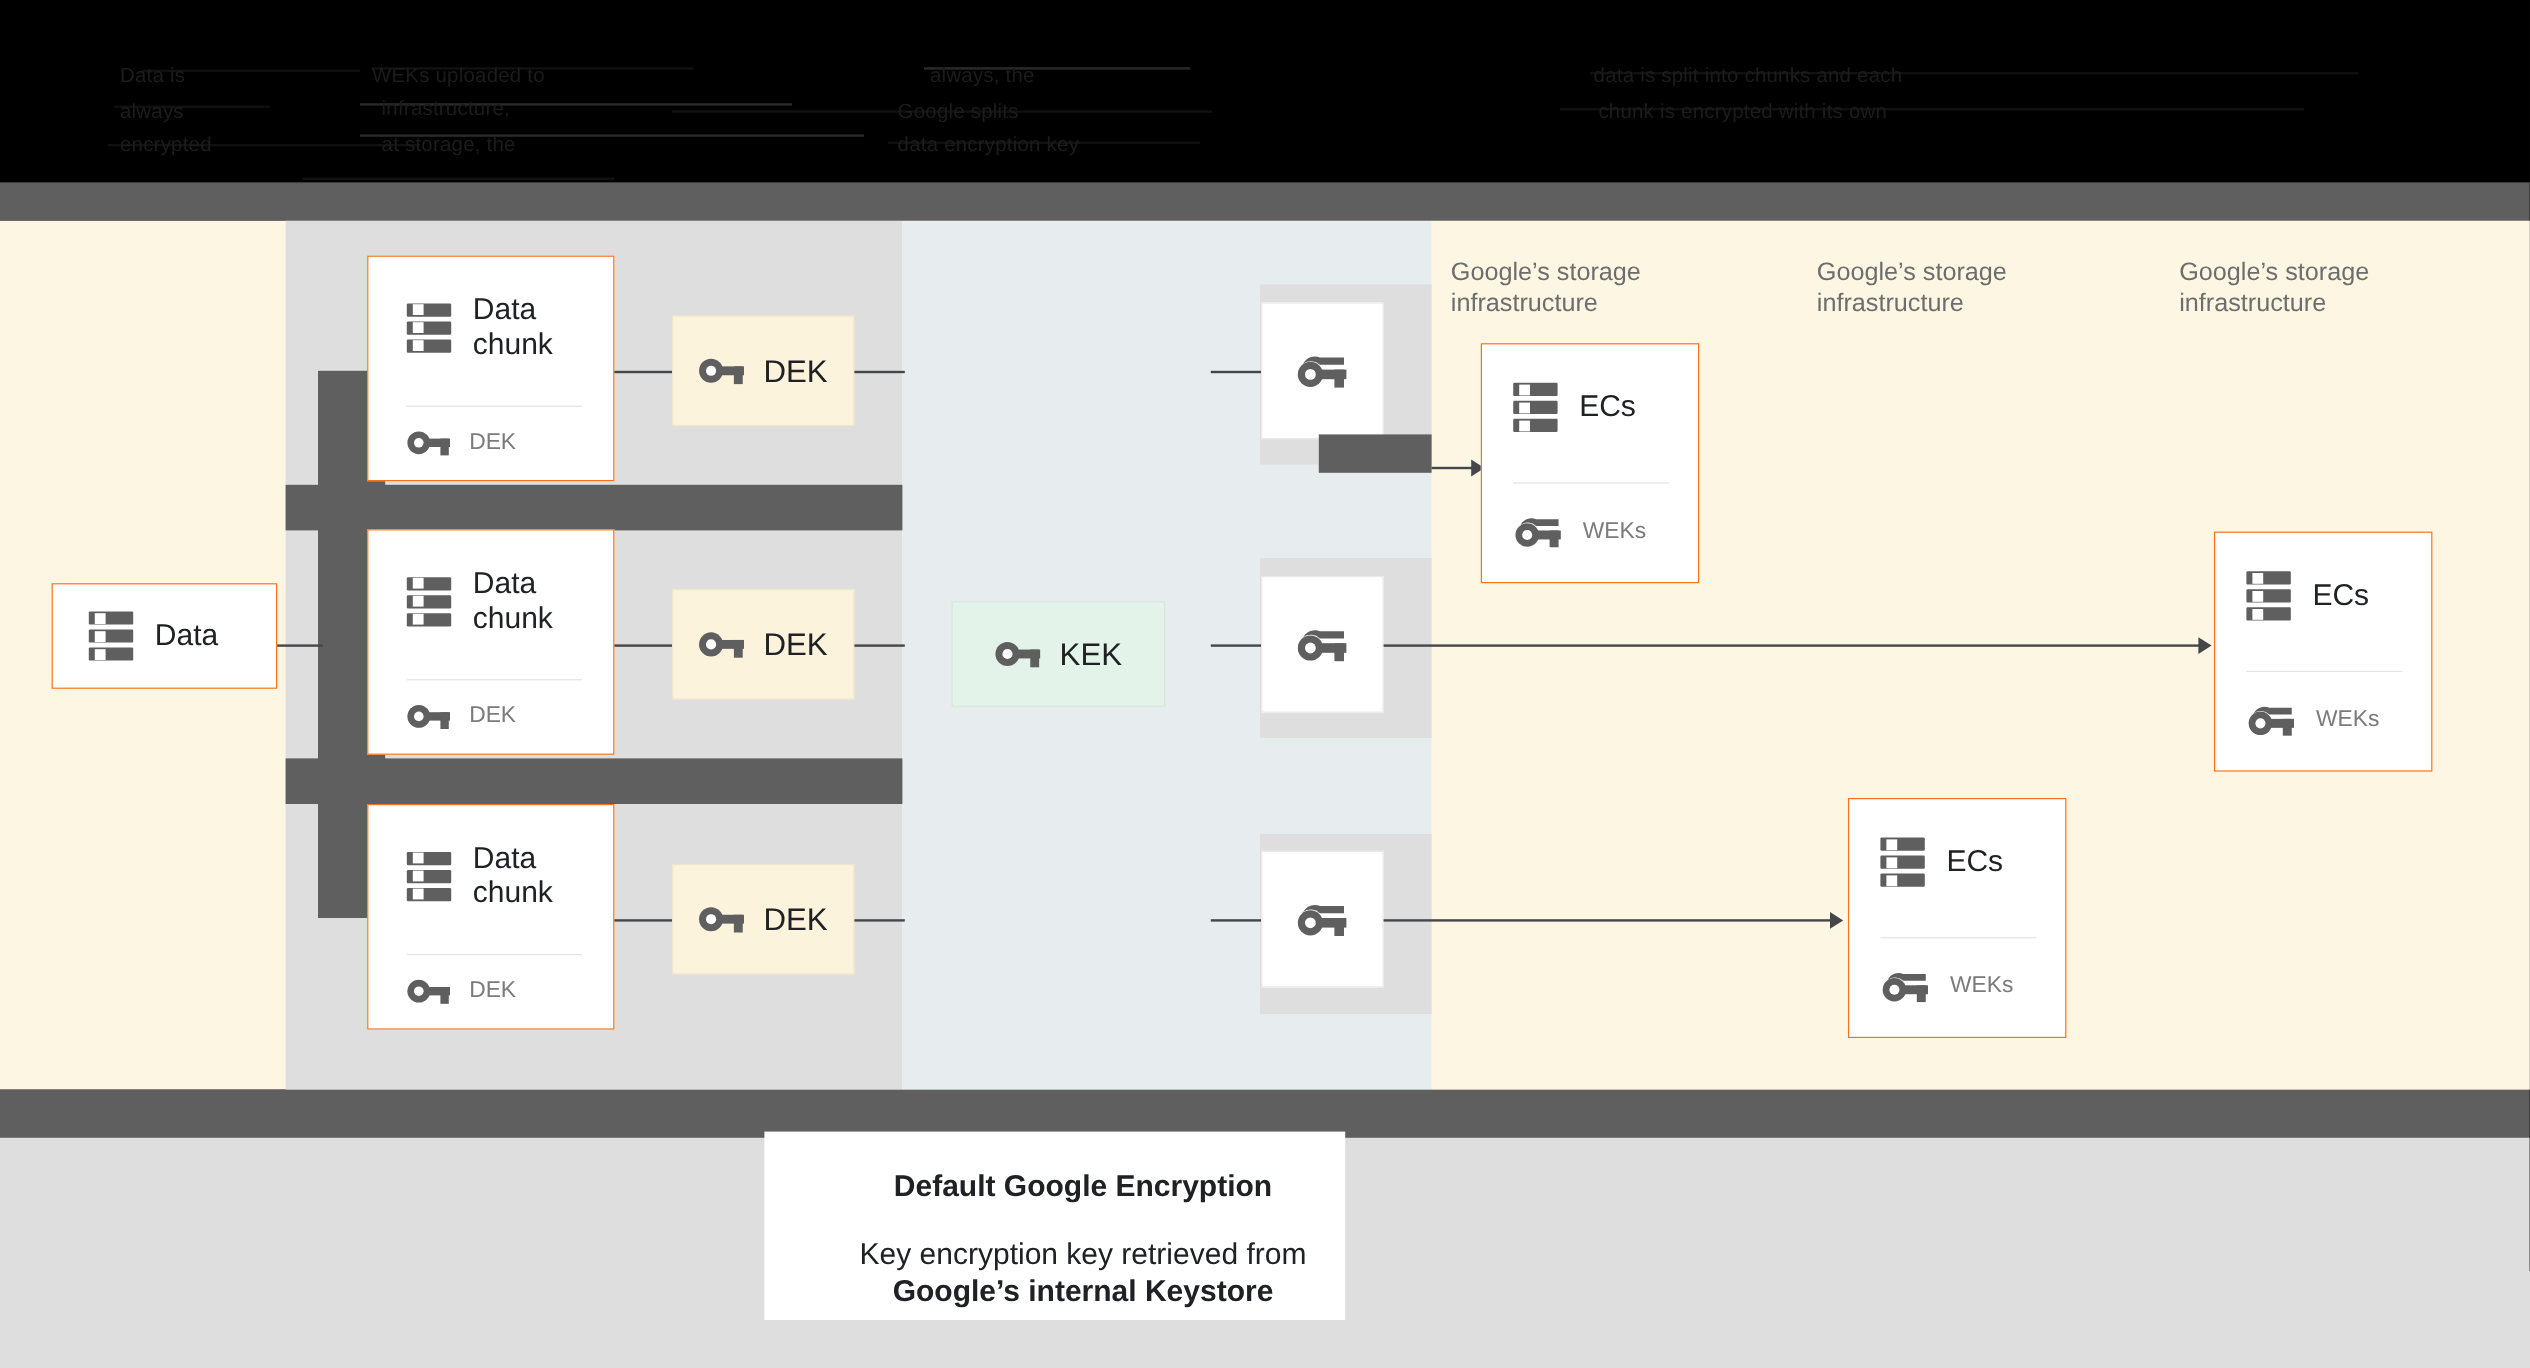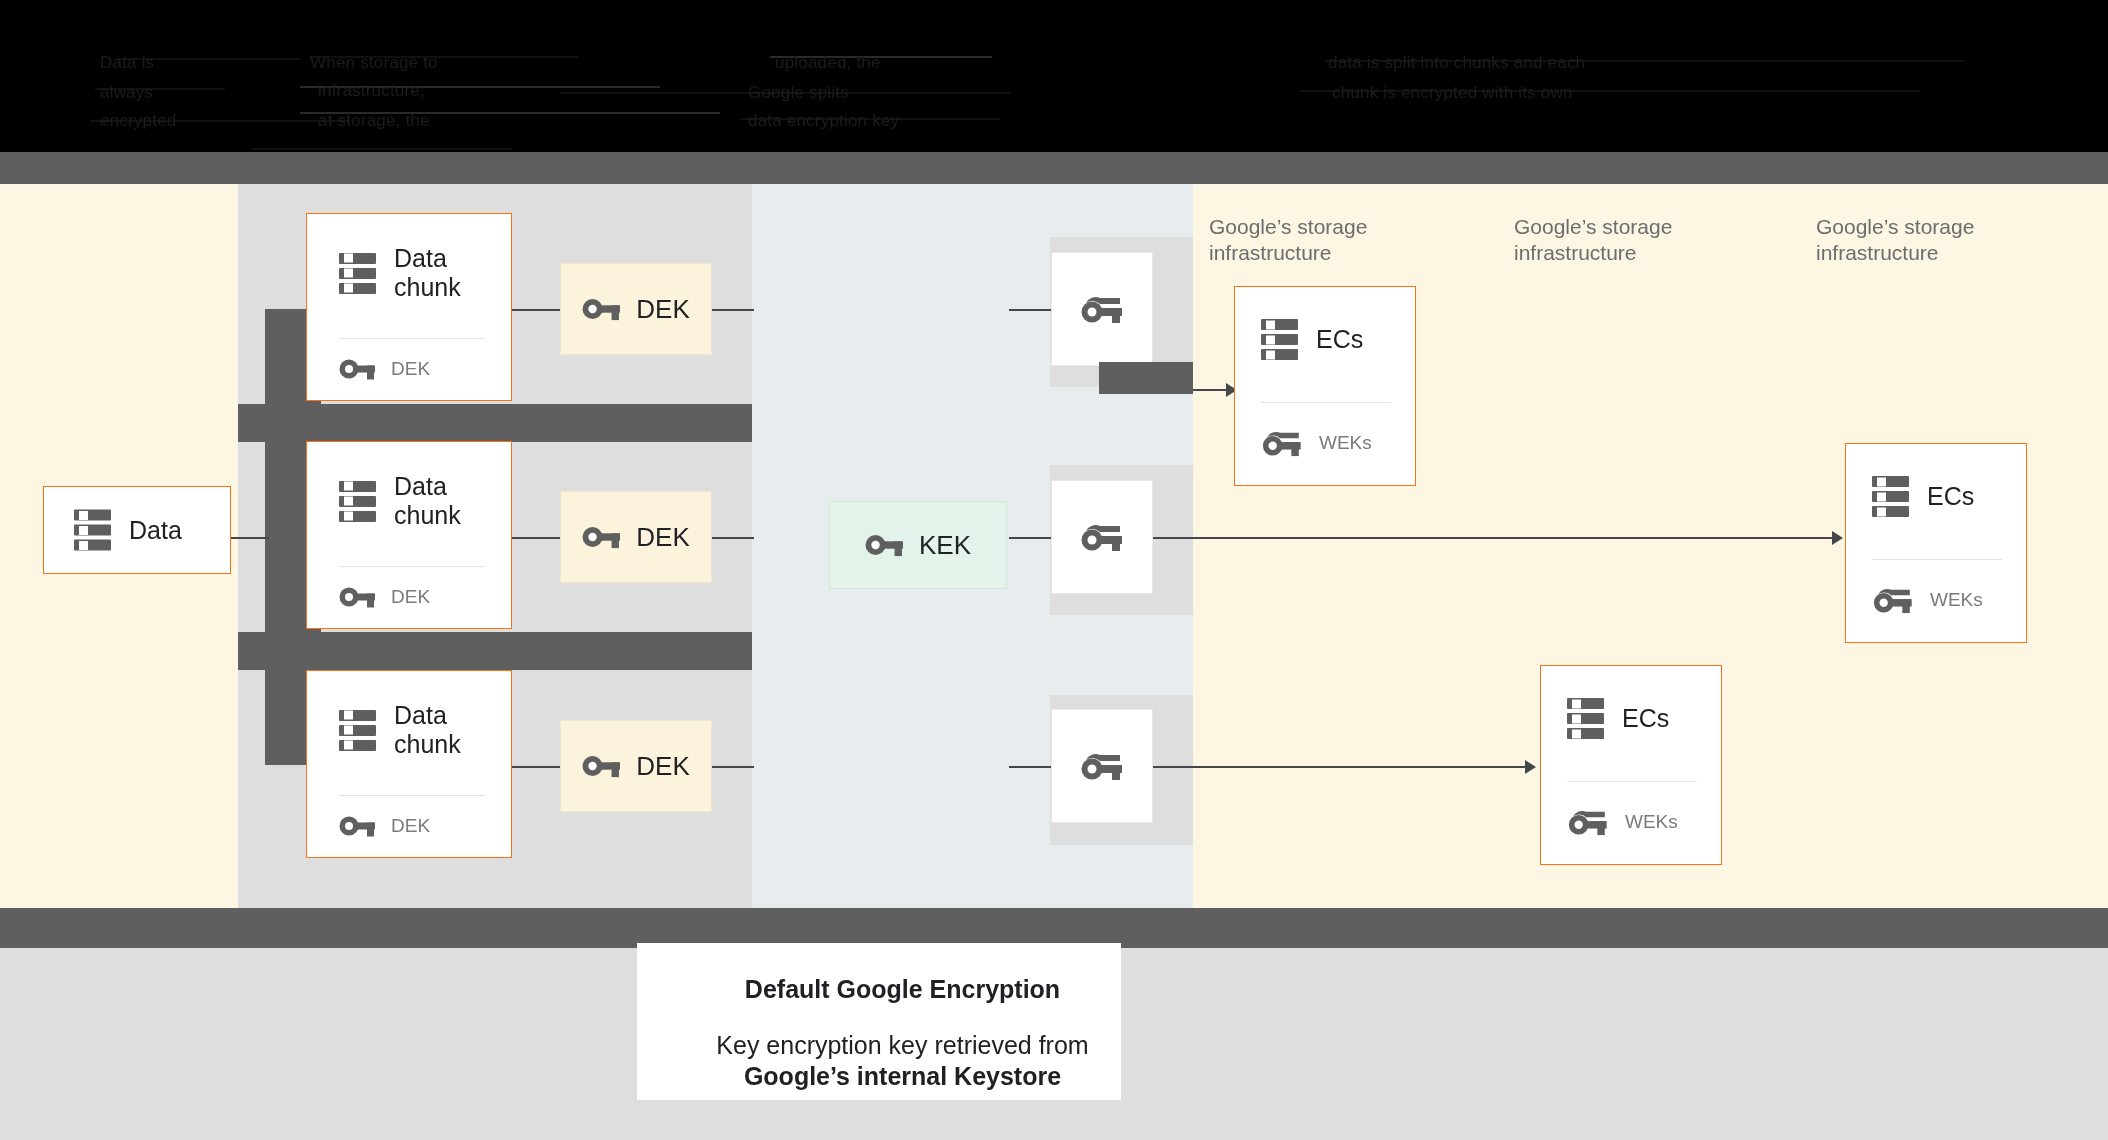--- a/index.html
+++ b/index.html
@@ -33,21 +33,21 @@
   .card{position:absolute;background:#fff;border:1px solid #f97316;box-sizing:border-box;}
   .card-row{display:flex;align-items:center;}
   .card-label{color:#202124;font-size:25px;line-height:29px;}
   .card-sub{color:#7b7b7b;font-size:19px;}
   .divider{position:absolute;height:1px;background:#e3e3e3;}
 
   
   .chip{position:absolute;box-sizing:border-box;display:flex;align-items:center;
         justify-content:center;}
   .chip-dek{background:#fcf3dc;border:1px solid #efe6cd;}
-  .chip-kek{background:#e3f3ea;border:1px solid #d6e6dd;margin-left:36px;}
+  .chip-kek{background:#e3f3ea;border:1px solid #d6e6dd;}
   .chip-white{background:#fff;border:1px solid #e8e8e8;}
   .chip-text{color:#202124;font-size:26px;margin-left:16px;}
 
   
   .ico{display:inline-block;flex:none;}
   .srv{position:relative;}
   .srv i{position:absolute;left:0;background:#5f5f5f;border-radius:1px;display:block;}
   .srv i b{position:absolute;left:5px;top:50%;transform:translateY(-50%);
            width:9px;height:9px;background:#fff;display:block;}
 
@@ -70,22 +70,22 @@
 <body>
 
 <div id="canvas">
 
   <div class="hdr">
     <div class="hdr-rule" style="left:118px;  top:58px;  width:182px;"></div>
     <div class="hdr-rule" style="left:310px;  top:56px;  width:268px;"></div>
     <div class="hdr-rule light" style="left:770px;  top:56px;  width:222px;"></div>
     <div class="hdr-rule" style="left:1325px; top:60px;  width:640px;"></div>
     <div class="hdr-line" style="left:100px; top:52px;">Data is</div>
-    <div class="hdr-line" style="left:310px; top:52px;">When storage to</div>
-    <div class="hdr-line" style="left:775px; top:52px;">uploaded, the</div>
+    <div class="hdr-line" style="left:310px; top:52px;">WEKs uploaded to</div>
+    <div class="hdr-line" style="left:775px; top:52px;">always, the</div>
     <div class="hdr-line" style="left:1328px;top:52px;">data is split into chunks and each</div>
 
     <div class="hdr-rule" style="left:95px;   top:88px;  width:130px;"></div>
     <div class="hdr-rule light" style="left:300px;  top:86px;  width:360px;"></div>
     <div class="hdr-rule" style="left:560px;  top:92px;  width:450px;"></div>
     <div class="hdr-rule" style="left:1300px; top:90px;  width:620px;"></div>
     <div class="hdr-line" style="left:100px; top:82px;">always</div>
     <div class="hdr-line" style="left:318px; top:80px;">infrastructure,</div>
     <div class="hdr-line" style="left:748px; top:82px;">Google splits</div>
     <div class="hdr-line" style="left:1332px;top:82px;">chunk is encrypted with its own</div>

